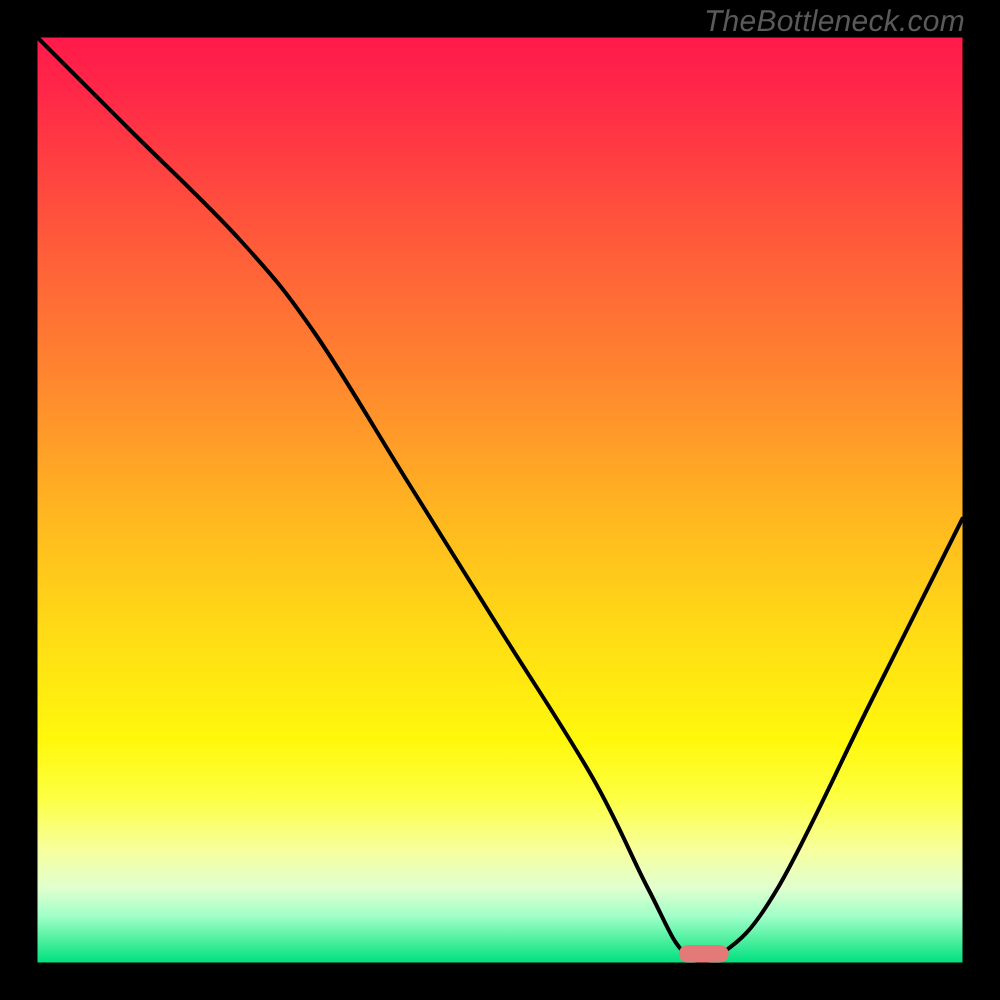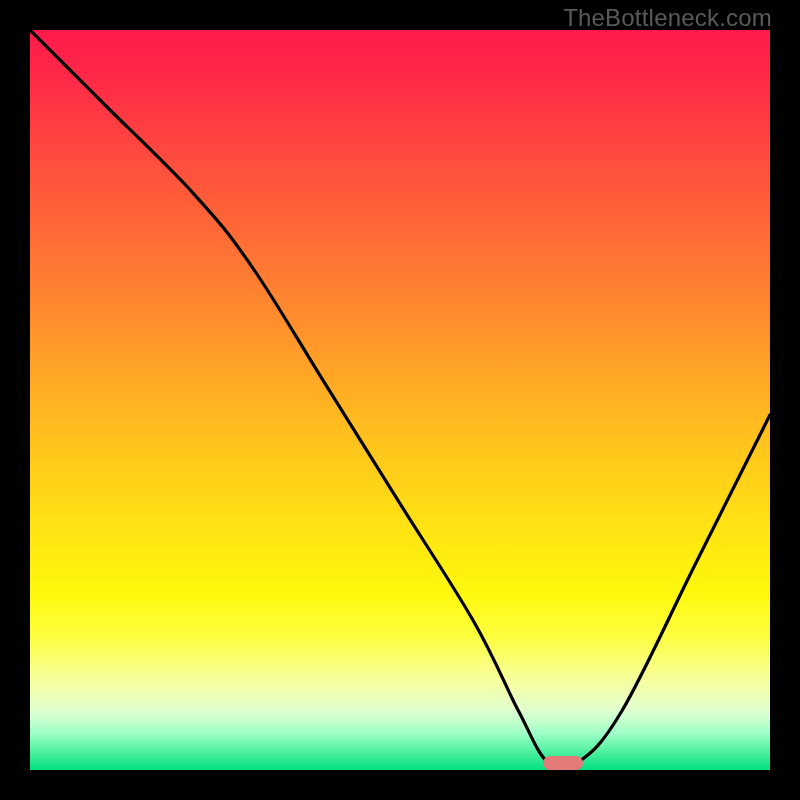--- a/index.html
+++ b/index.html
@@ -7,20 +7,21 @@
     padding: 0;
     width: 800px;
     height: 800px;
     background: #000000;
     overflow: hidden;
   }
   .container {
     position: relative;
     width: 800px;
     height: 800px;
+    font-style: italic;
   }
   .plot-area {
     position: absolute;
     left: 30px;
     top: 30px;
     width: 740px;
     height: 740px;
     background: linear-gradient(to bottom,
       #ff1a4a 0%,
       #ff2848 6%,

